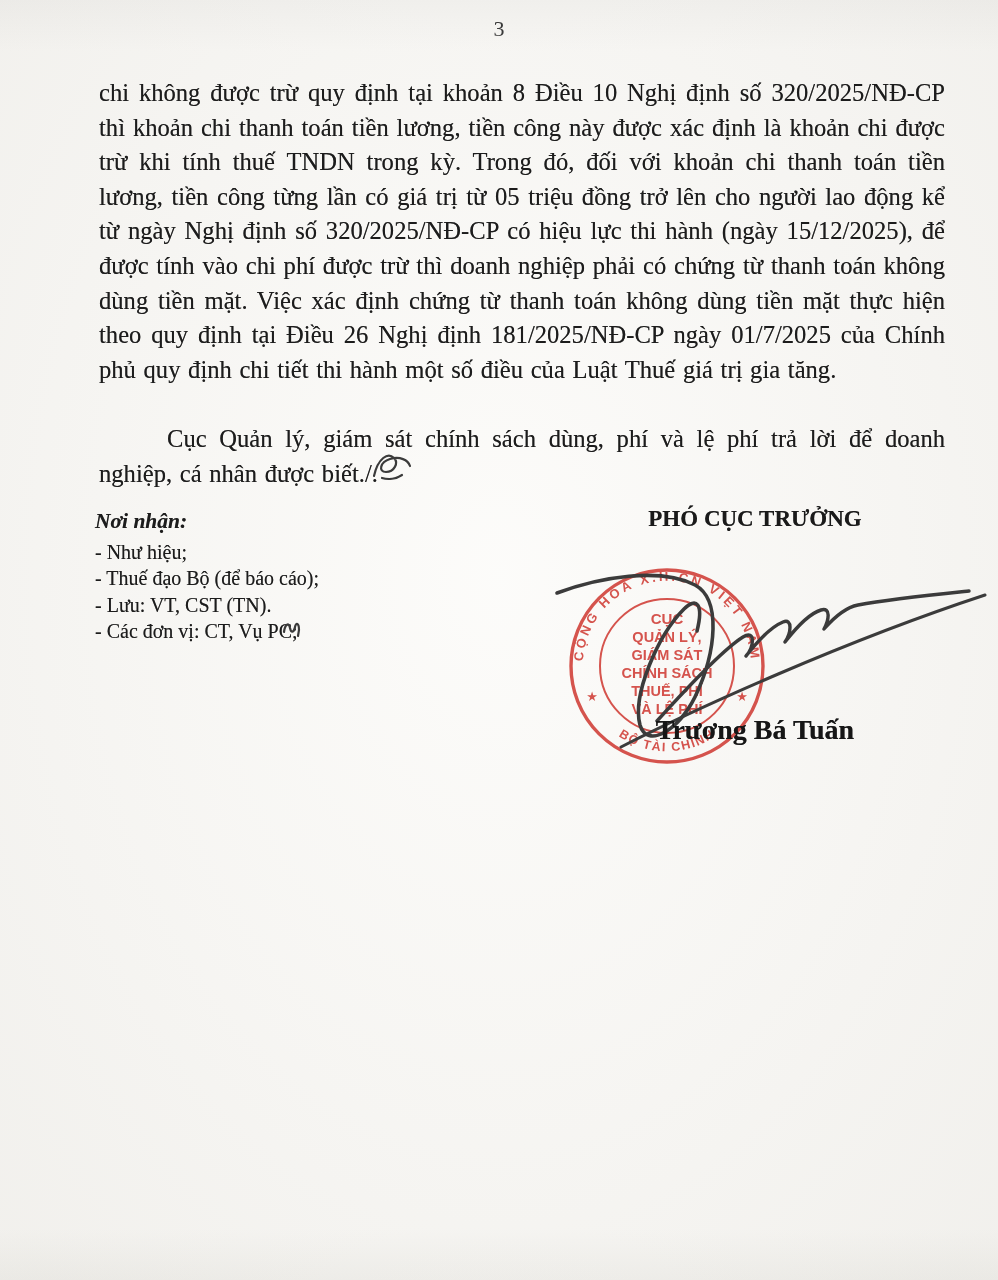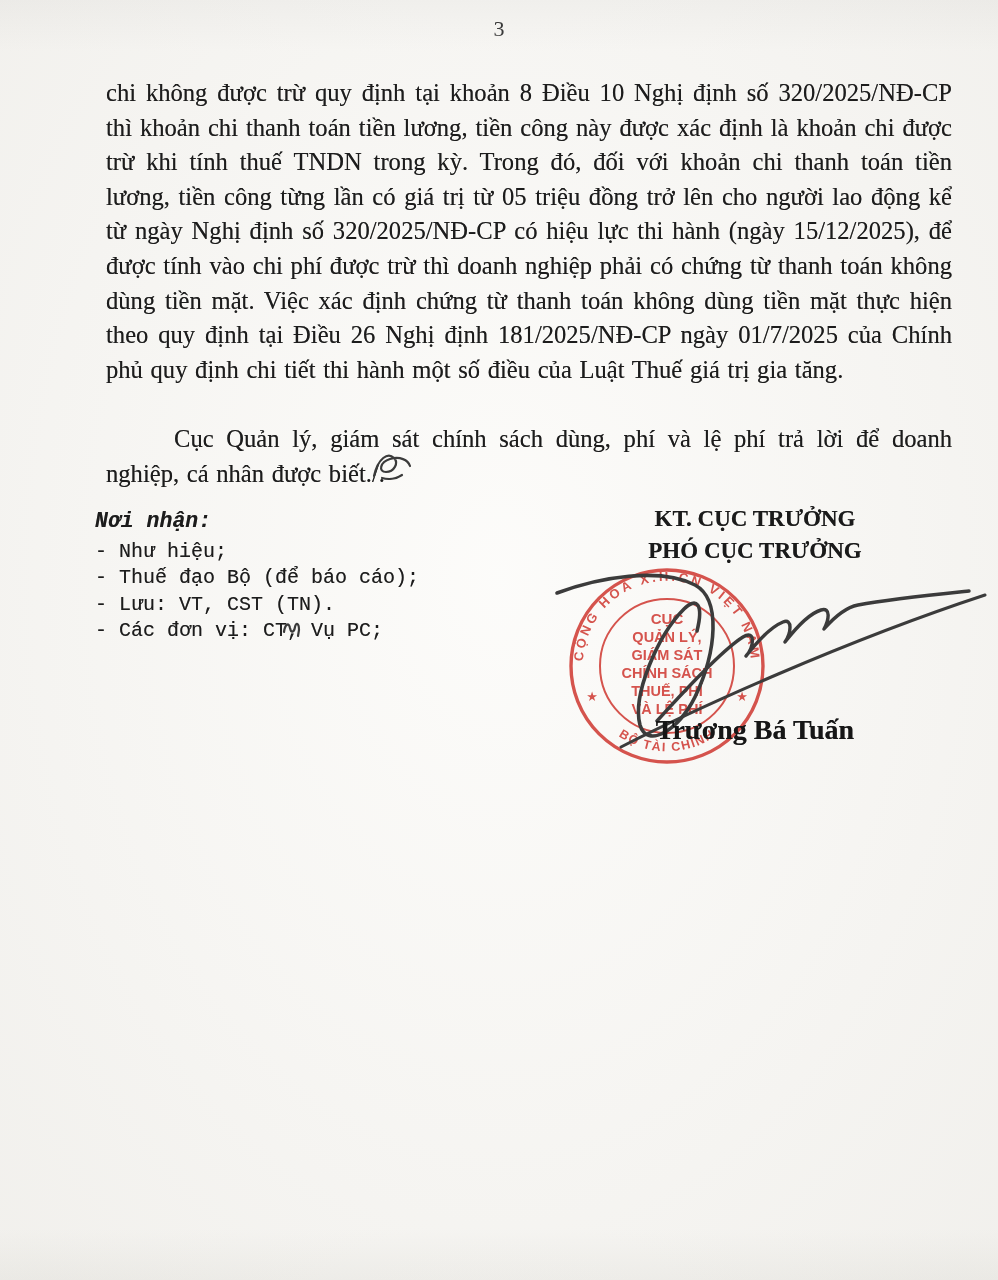--- a/index.html
+++ b/index.html
@@ -28,40 +28,39 @@
     position: absolute;
     top: 16px;
     left: 0;
     width: 100%;
     text-align: center;
     font-size: 22px;
     color: #3a3a3a;
   }
   .body-par {
     position: absolute;
-    left: 106px;
+    left: 99px;
     width: 846px;
     text-align: justify;
     font-size: 24.6px;
     line-height: 34.6px;
     color: #1c1c1c;
     text-shadow: 0 0 0.5px rgba(20,20,20,0.55);
     word-spacing: 1.5px;
   }
   .par-1 { top: 76px; }
   .par-2 { top: 422px; text-indent: 68px; }
   .recipients {
     position: absolute;
     left: 95px;
     top: 508px;
     font-size: 20px;
     line-height: 26.5px;
     color: #1c1c1c;
     text-shadow: 0 0 0.4px rgba(20,20,20,0.5);
-    font-family: Liberation Mono, monospace;
   }
   .recipients .label {
     font-weight: bold;
     font-style: italic;
     font-size: 21.5px;
     margin-bottom: 4px;
   }
   .sig-titles {
     position: absolute;
     left: 565px;
@@ -129,21 +128,20 @@
     <div>- Thuế đạo Bộ (để báo cáo);</div>
     <div>- Lưu: VT, CST (TN).</div>
     <div>- Các đơn vị: CT, Vụ PC;</div>
   </div>
 
   <svg class="mark-svg mark-luu" viewBox="0 0 24 26">
     <path d="M4 18 C 5 10, 9 8, 10 14 C 11 19, 14 19, 15 13 C 16 8, 19 9, 19 16 L 18 22" fill="none" stroke="#3b3b3b" stroke-width="2.2" stroke-linecap="round"></path>
   </svg>
 
   <div class="sig-titles">
-    <div>KT. CỤC TRƯỞNG</div>
     <div>PHÓ CỤC TRƯỞNG</div>
   </div>
 
   <svg class="stamp-svg" viewBox="0 0 202 202">
     <defs>
       <path id="arcTop" d="M 23 131 A 84 84 0 1 1 179 131" fill="none"></path>
       <path id="arcBottom" d="M 39 159 A 84 84 0 0 0 163 159" fill="none"></path>
     </defs>
     <circle cx="101" cy="101" r="96" fill="none" stroke="#d2463f" stroke-width="3.4"></circle>
     <circle cx="101" cy="101" r="67" fill="none" stroke="#d2463f" stroke-width="2"></circle>

